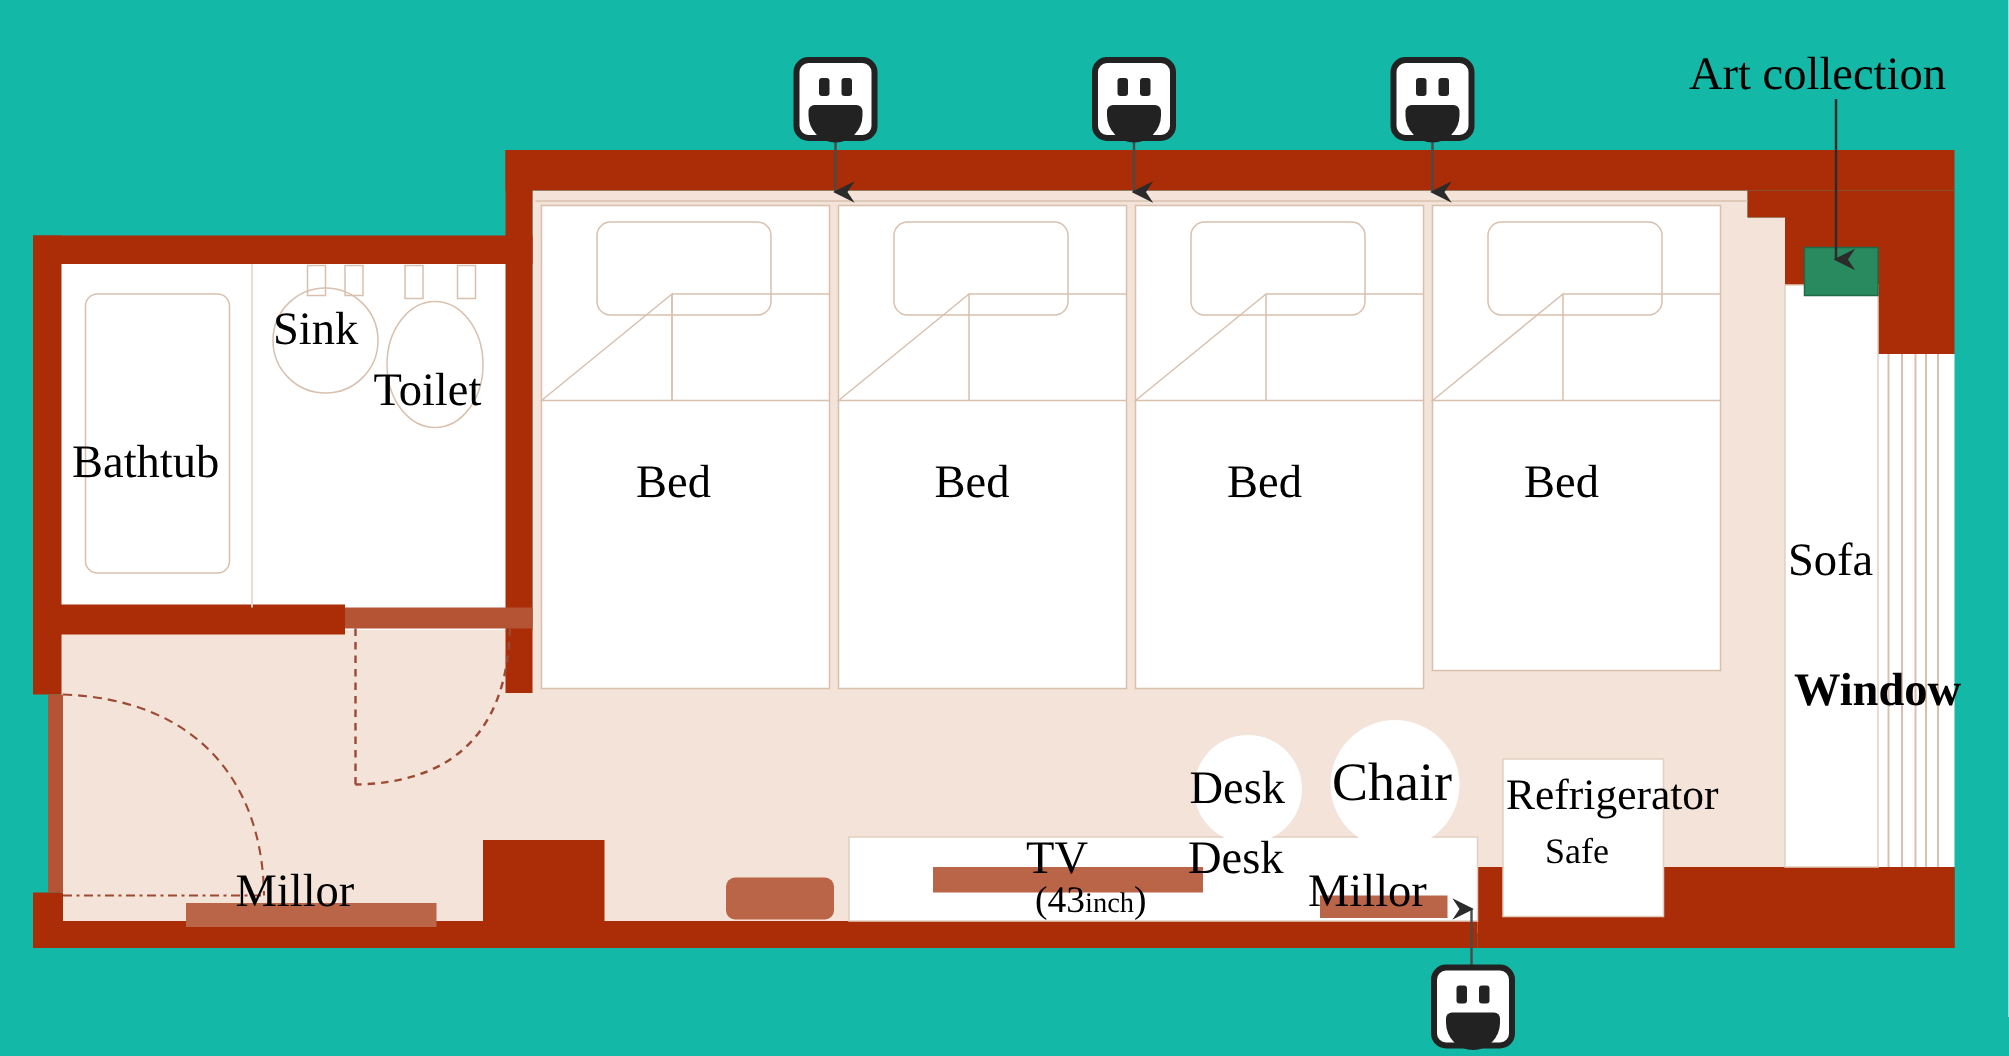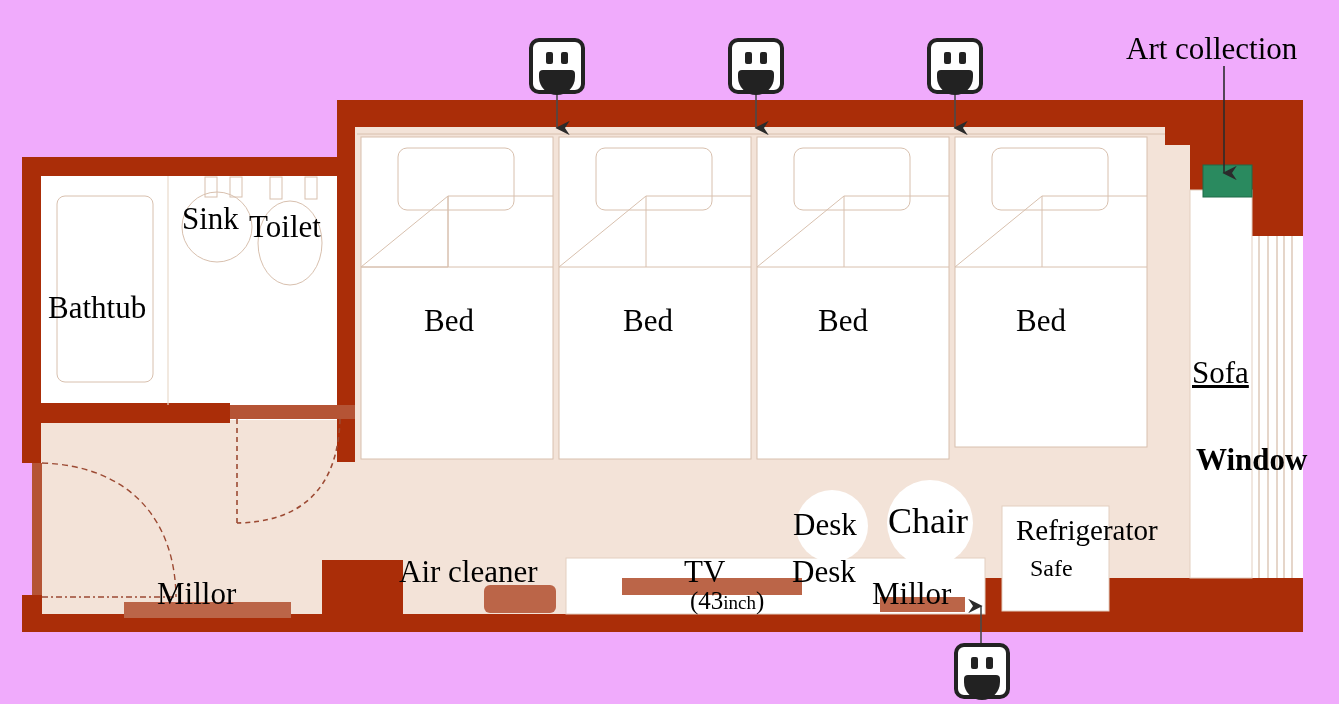--- a/index.html
+++ b/index.html
@@ -1,17 +1,17 @@
 <!DOCTYPE html>
 <html><head>
 <meta charset="utf-8">
 <style>
   html,body{margin:0;padding:0;background:#ffffff;}
   body{font-family:"Liberation Serif","DejaVu Serif",serif;}
-  #stage{position:relative;width:1339px;height:704px;background:#f0abfc;overflow:hidden;}
+  #stage{position:relative;width:1339px;height:704px;background:#14b8a6;overflow:hidden;}
   .lbl{position:absolute;color:#000;white-space:nowrap;line-height:1;}
   svg{position:absolute;left:0;top:0;}
 </style>
 </head>
 <body>
 
 <div id="stage">
 
   <svg width="1339" height="704" viewBox="0 0 1339 704">
 
@@ -191,46 +191,45 @@
     </g>
 
   </svg>
 
   <div class="lbl" style="left:1126px;top:33px;font-size:31px;">Art collection</div>
 
   <div class="lbl" style="left:48px;top:272px;font-size:31px;margin-top:20px;">Bathtub</div>
 
   <div class="lbl" style="left:182px;top:203px;font-size:31px;">Sink</div>
 
-  <div class="lbl" style="left:249px;top:211px;font-size:31px;">Toilet</div>
+  <div class="lbl" style="left:249px;top:244px;font-size:31px;">Toilet</div>
 
   <div class="lbl" style="left:424px;top:305px;font-size:31px;">Bed</div>
   <div class="lbl" style="left:623px;top:305px;font-size:31px;">Bed</div>
   <div class="lbl" style="left:818px;top:305px;font-size:31px;">Bed</div>
   <div class="lbl" style="left:1016px;top:305px;font-size:31px;">Bed</div>
 
-  <div class="lbl" style="left:1192px;top:357px;font-size:31px;text-decoration:underline;">Sofa</div>
+  <div class="lbl" style="left:1192px;top:357px;font-size:31px;">Sofa</div>
 
   <div class="lbl" style="left:1196px;top:444px;font-size:31px;font-weight:bold;">Window</div>
 
   <div class="lbl" style="left:793px;top:509px;font-size:31px;">Desk</div>
 
   <div class="lbl" style="left:888px;top:503px;font-size:36px;">Chair</div>
 
   <div class="lbl" style="left:792px;top:556px;font-size:31px;">Desk</div>
 
   <div class="lbl" style="left:684px;top:556px;font-size:31px;">TV</div>
 
   <div class="lbl" style="left:656px;top:588px;font-size:25px;margin-left:34px;">
     <span>(43</span><span style="font-size:19px;">inch</span><span>)</span>
   </div>
 
   <div class="lbl" style="left:872px;top:578px;font-size:31px;">Millor</div>
 
   <div class="lbl" style="left:157px;top:578px;font-size:31px;">Millor</div>
 
-  <div class="lbl" style="left:399px;top:556px;font-size:31px;">Air cleaner</div>
-
-  <div class="lbl" style="left:1004px;top:516px;font-size:29px;padding-left:12px;">Refrigerator</div>
+
+  <div class="lbl" style="left:1004px;top:516px;font-size:29px;">Refrigerator</div>
 
   <div class="lbl" style="left:1030px;top:556px;font-size:24px;">Safe</div>
 
 </div>
 
 </body></html>

